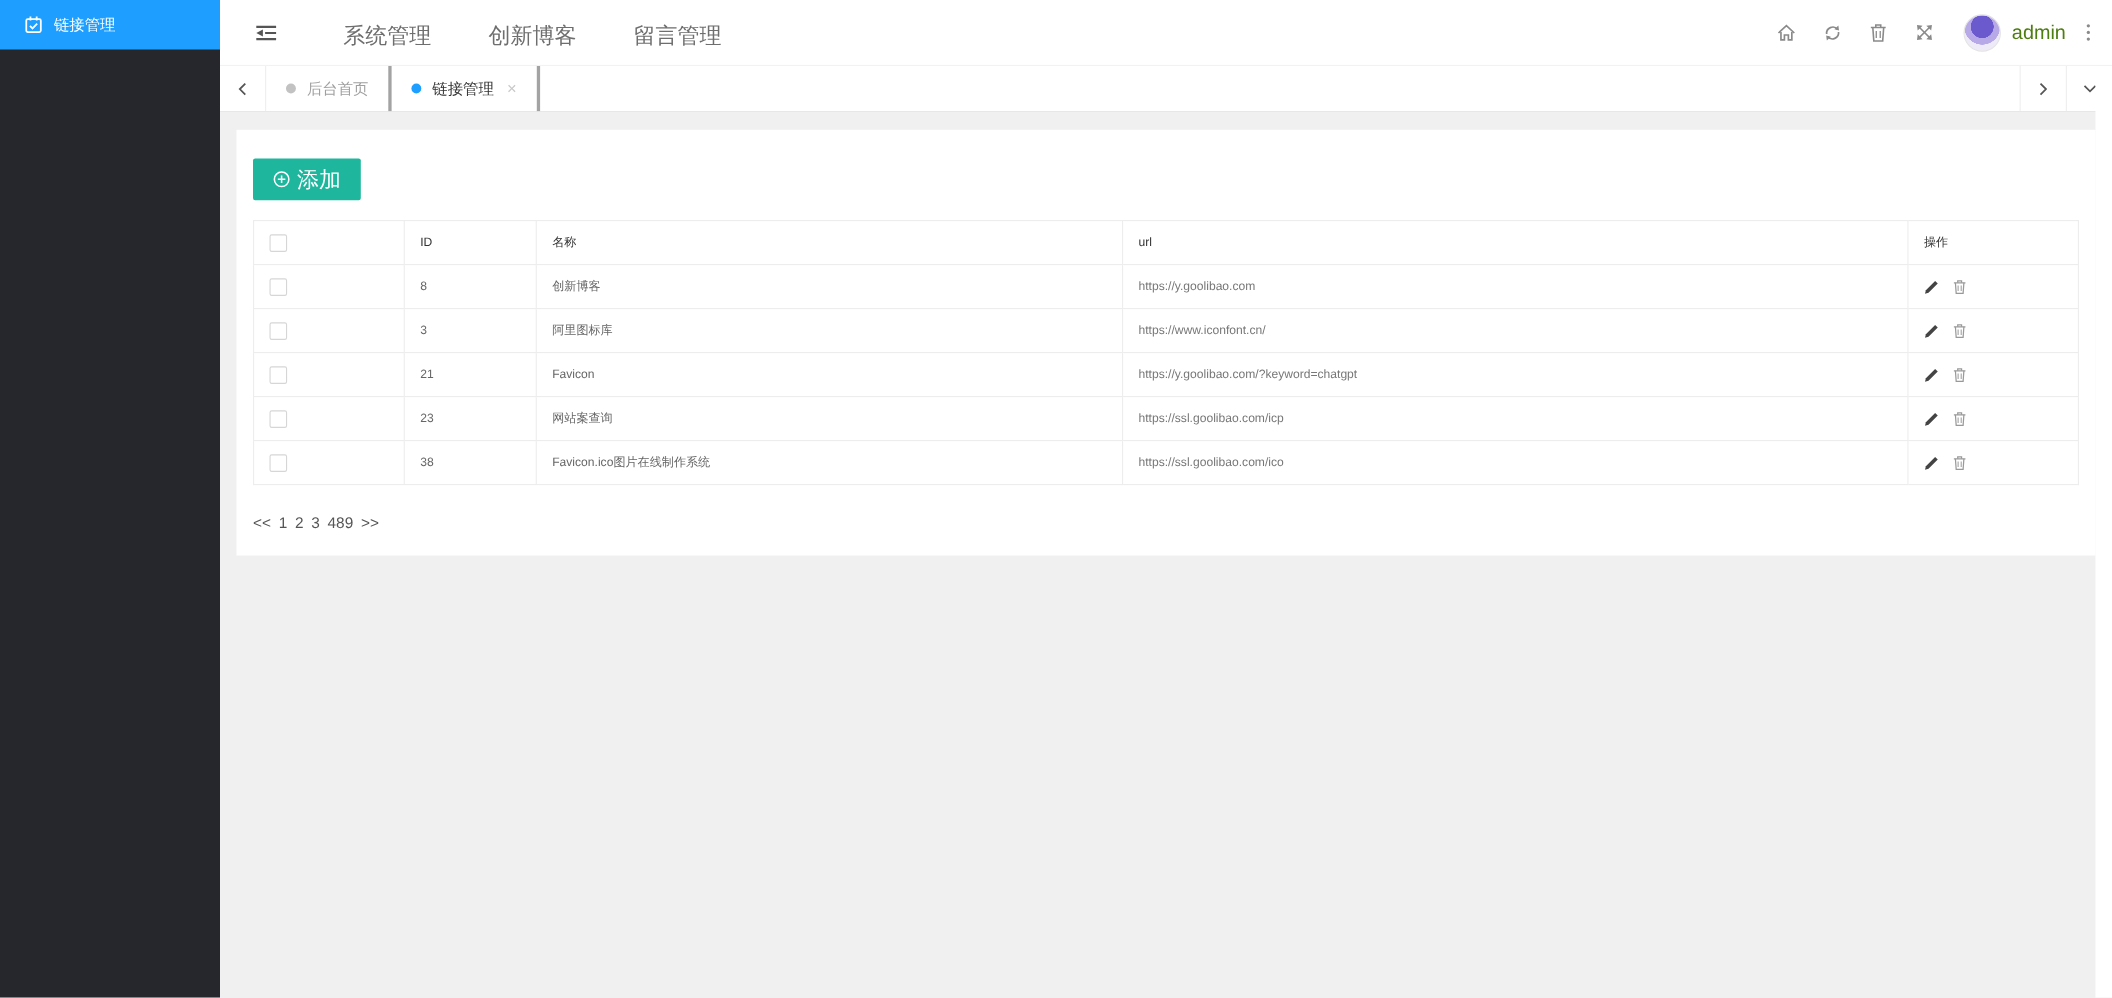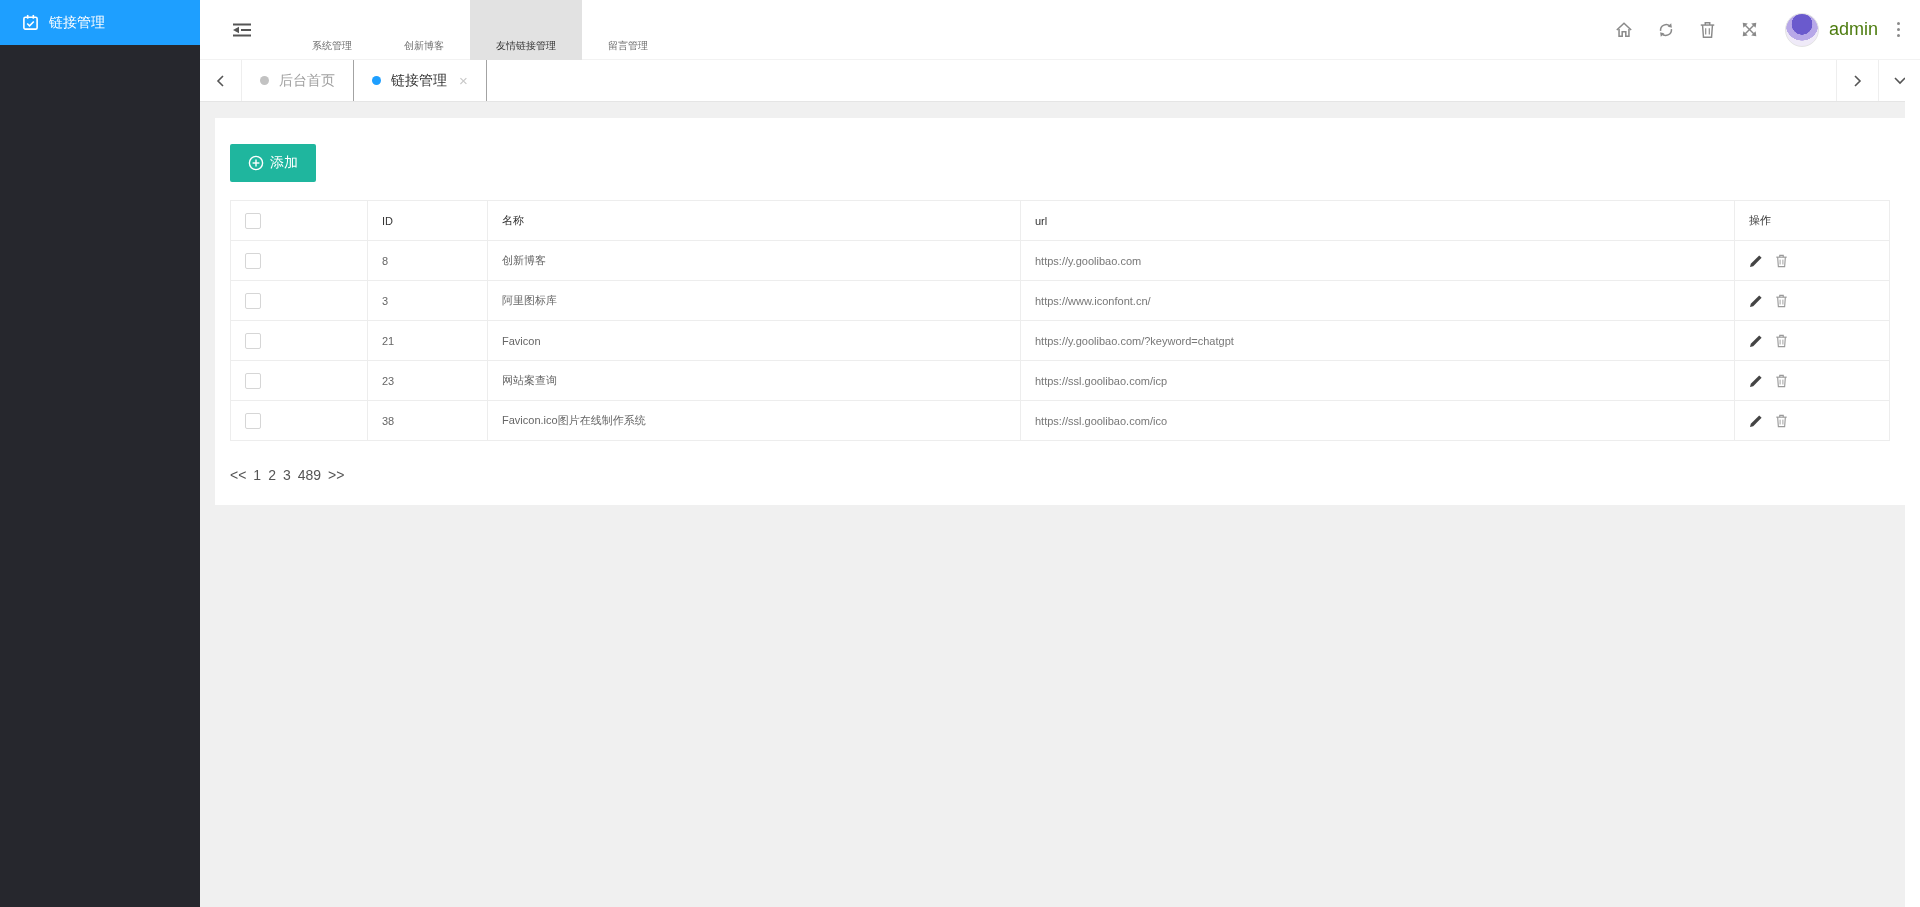--- a/index.html
+++ b/index.html
@@ -22,49 +22,49 @@
   .side-item.active { background:#1e9fff; }
   .side-item .icn { margin-right:10px; display:flex; }
 
   
   .main { flex:1; display:flex; flex-direction:column; position:relative; }
 
   
   .topbar { height:60px; background:#fff; display:flex; align-items:center; border-bottom:1px solid #f2f2f2; }
   .hamburger { margin-left:26px; cursor:pointer; display:flex; padding:6px; }
   .topnav { display:flex; margin-left:28px; height:60px; }
-  .nav-item { height:60px; line-height:60px; padding:16px 26px; font-size:10px; color:#6e6e6e; cursor:pointer; }
+  .nav-item { height:60px; line-height:60px; padding:3px 26px; font-size:20px; color:#6e6e6e; cursor:pointer; }
   .nav-item.active { background:#e2e2e2; color:#333; }
   .topbar-right { margin-left:auto; display:flex; align-items:center; }
   .tb-icon { width:42px; height:60px; display:flex; align-items:center; justify-content:center; cursor:pointer; }
   .avatar { width:34px; height:34px; border-radius:50%; margin-left:14px; cursor:pointer; flex-shrink:0;
             background:radial-gradient(circle at 50% 32%, #6a5acd 0 38%, #b7a8e8 39% 60%, #efeaf8 61% 100%);
             border:1px solid #e3e3e3; }
   .username { font-size:18px; color:#4d7c0f; margin-left:10px; cursor:pointer; }
   .dots { width:40px; height:60px; display:flex; flex-direction:column; align-items:center; justify-content:center; gap:3px; cursor:pointer; margin-right:2px; }
   .dots i { width:3px; height:3px; border-radius:50%; background:#8a8a8a; }
 
   
   .tabbar { height:42px; background:#fff; display:flex; align-items:stretch; border-bottom:1px solid #e5e5e5; }
   .tab-arrow { width:42px; display:flex; align-items:center; justify-content:center; cursor:pointer; }
   .tab-arrow.bl { border-right:1px solid #eee; }
   .tab-arrow.br { border-left:1px solid #eee; }
-  .tab { display:flex; align-items:center; padding:0 18px; font-size:14px; color:#a0a0a0; border-right:1px solid #a3a3a3; cursor:pointer; }
+  .tab { display:flex; align-items:center; padding:0 18px; font-size:14px; color:#a0a0a0; border-right:3px solid #a3a3a3; cursor:pointer; }
   .tab .dot { width:9px; height:9px; border-radius:50%; background:#c2c2c2; margin-right:10px; }
   .tab.active { color:#333; }
   .tab.active .dot { background:#1e9fff; }
   .tab .close { margin-left:12px; color:#c8c8c8; font-size:15px; line-height:1; cursor:pointer; }
   .tab-fill { flex:1; }
 
   
   .content { flex:1; background:#f0f0f0; padding:16px 15px; overflow:hidden; }
   .card { background:#fff; width:100%; padding:26px 15px 22px 15px; }
 
   .add-btn { display:inline-flex; align-items:center; gap:6px; background:#1fb69e; color:#fff; border:none;
-             font-size:14px; padding:0 18px; height:38px; border-radius:2px; cursor:pointer; font-family:inherit; }
+             font-size:20px; padding:0 18px; height:38px; border-radius:2px; cursor:pointer; font-family:inherit; }
 
   table { width:100%; border-collapse:collapse; margin-top:18px; table-layout:fixed; }
   th, td { border:1px solid #ededed; height:40px; padding:0 14px; font-size:11px; text-align:left; font-weight:normal; }
   th { color:#333; }
   td { color:#666; }
   td.url-cell { color:#777; }
   col.c-check { width:137px; } col.c-id { width:120px; } col.c-name { width:533px; } col.c-ops { width:155px; }
   .checkbox { display:inline-block; width:16px; height:16px; border:1px solid #d6d6d6; border-radius:2px; background:#fff; vertical-align:middle; cursor:pointer; }
   .ops { display:flex; align-items:center; gap:12px; }
   .op { cursor:pointer; display:flex; }
@@ -104,21 +104,20 @@
           <svg width="20" height="16" viewBox="0 0 20 16">
               <line x1="1" y1="2.5" x2="19" y2="2.5" stroke="#555" stroke-width="2"></line>
               <polygon points="1,8 7,4.8 7,11.2" fill="#555"></polygon>
               <line x1="9" y1="8" x2="19" y2="8" stroke="#555" stroke-width="2"></line>
               <line x1="1" y1="13.5" x2="19" y2="13.5" stroke="#555" stroke-width="2"></line>
             </svg>
         </span>
         <nav class="topnav">
           <div class="nav-item">系统管理</div>
           <div class="nav-item">创新博客</div>
-          <div class="nav-item active">友情链接管理</div>
           <div class="nav-item">留言管理</div>
         </nav>
         <div class="topbar-right">
           <span class="tb-icon">
             <svg width="18" height="18" viewBox="0 0 20 20">
                 <path d="M2 10 L10 2.5 L18 10" fill="none" stroke="#8a8a8a" stroke-width="1.7"></path>
                 <path d="M4.5 9 V17 H8 V12 H12 V17 H15.5 V9" fill="none" stroke="#8a8a8a" stroke-width="1.7"></path>
               </svg>
           </span>
           <span class="tb-icon">

